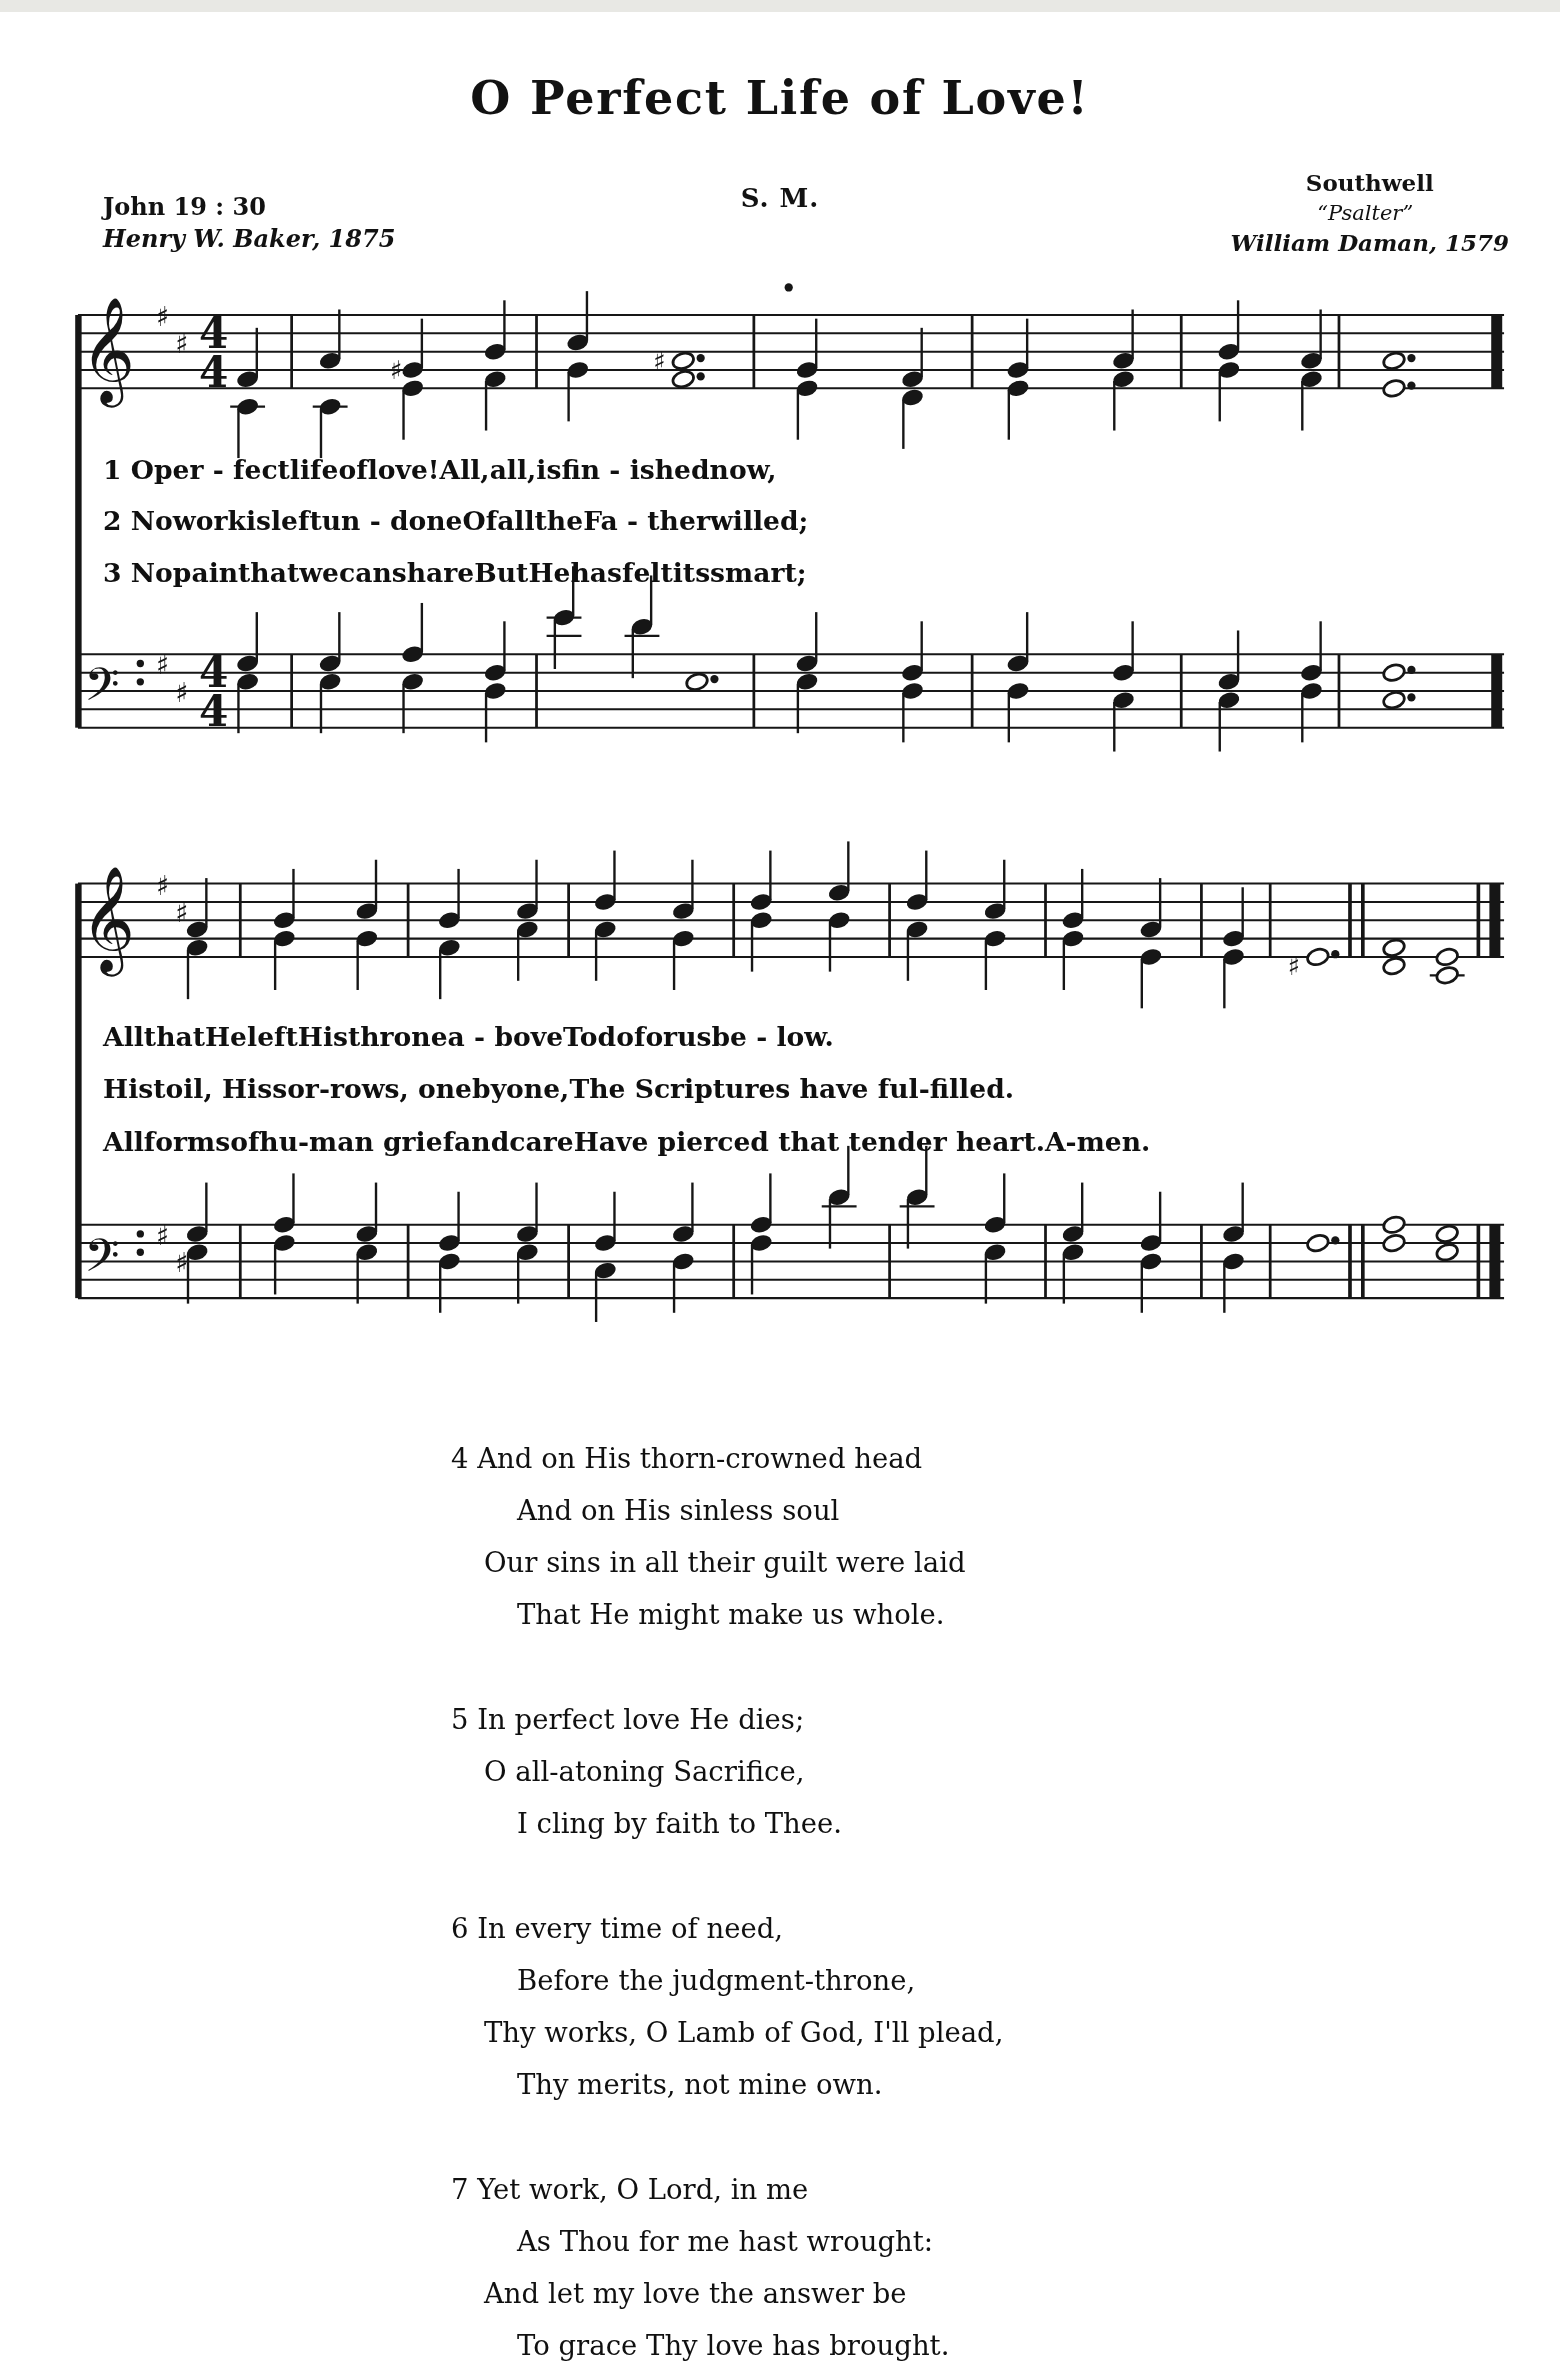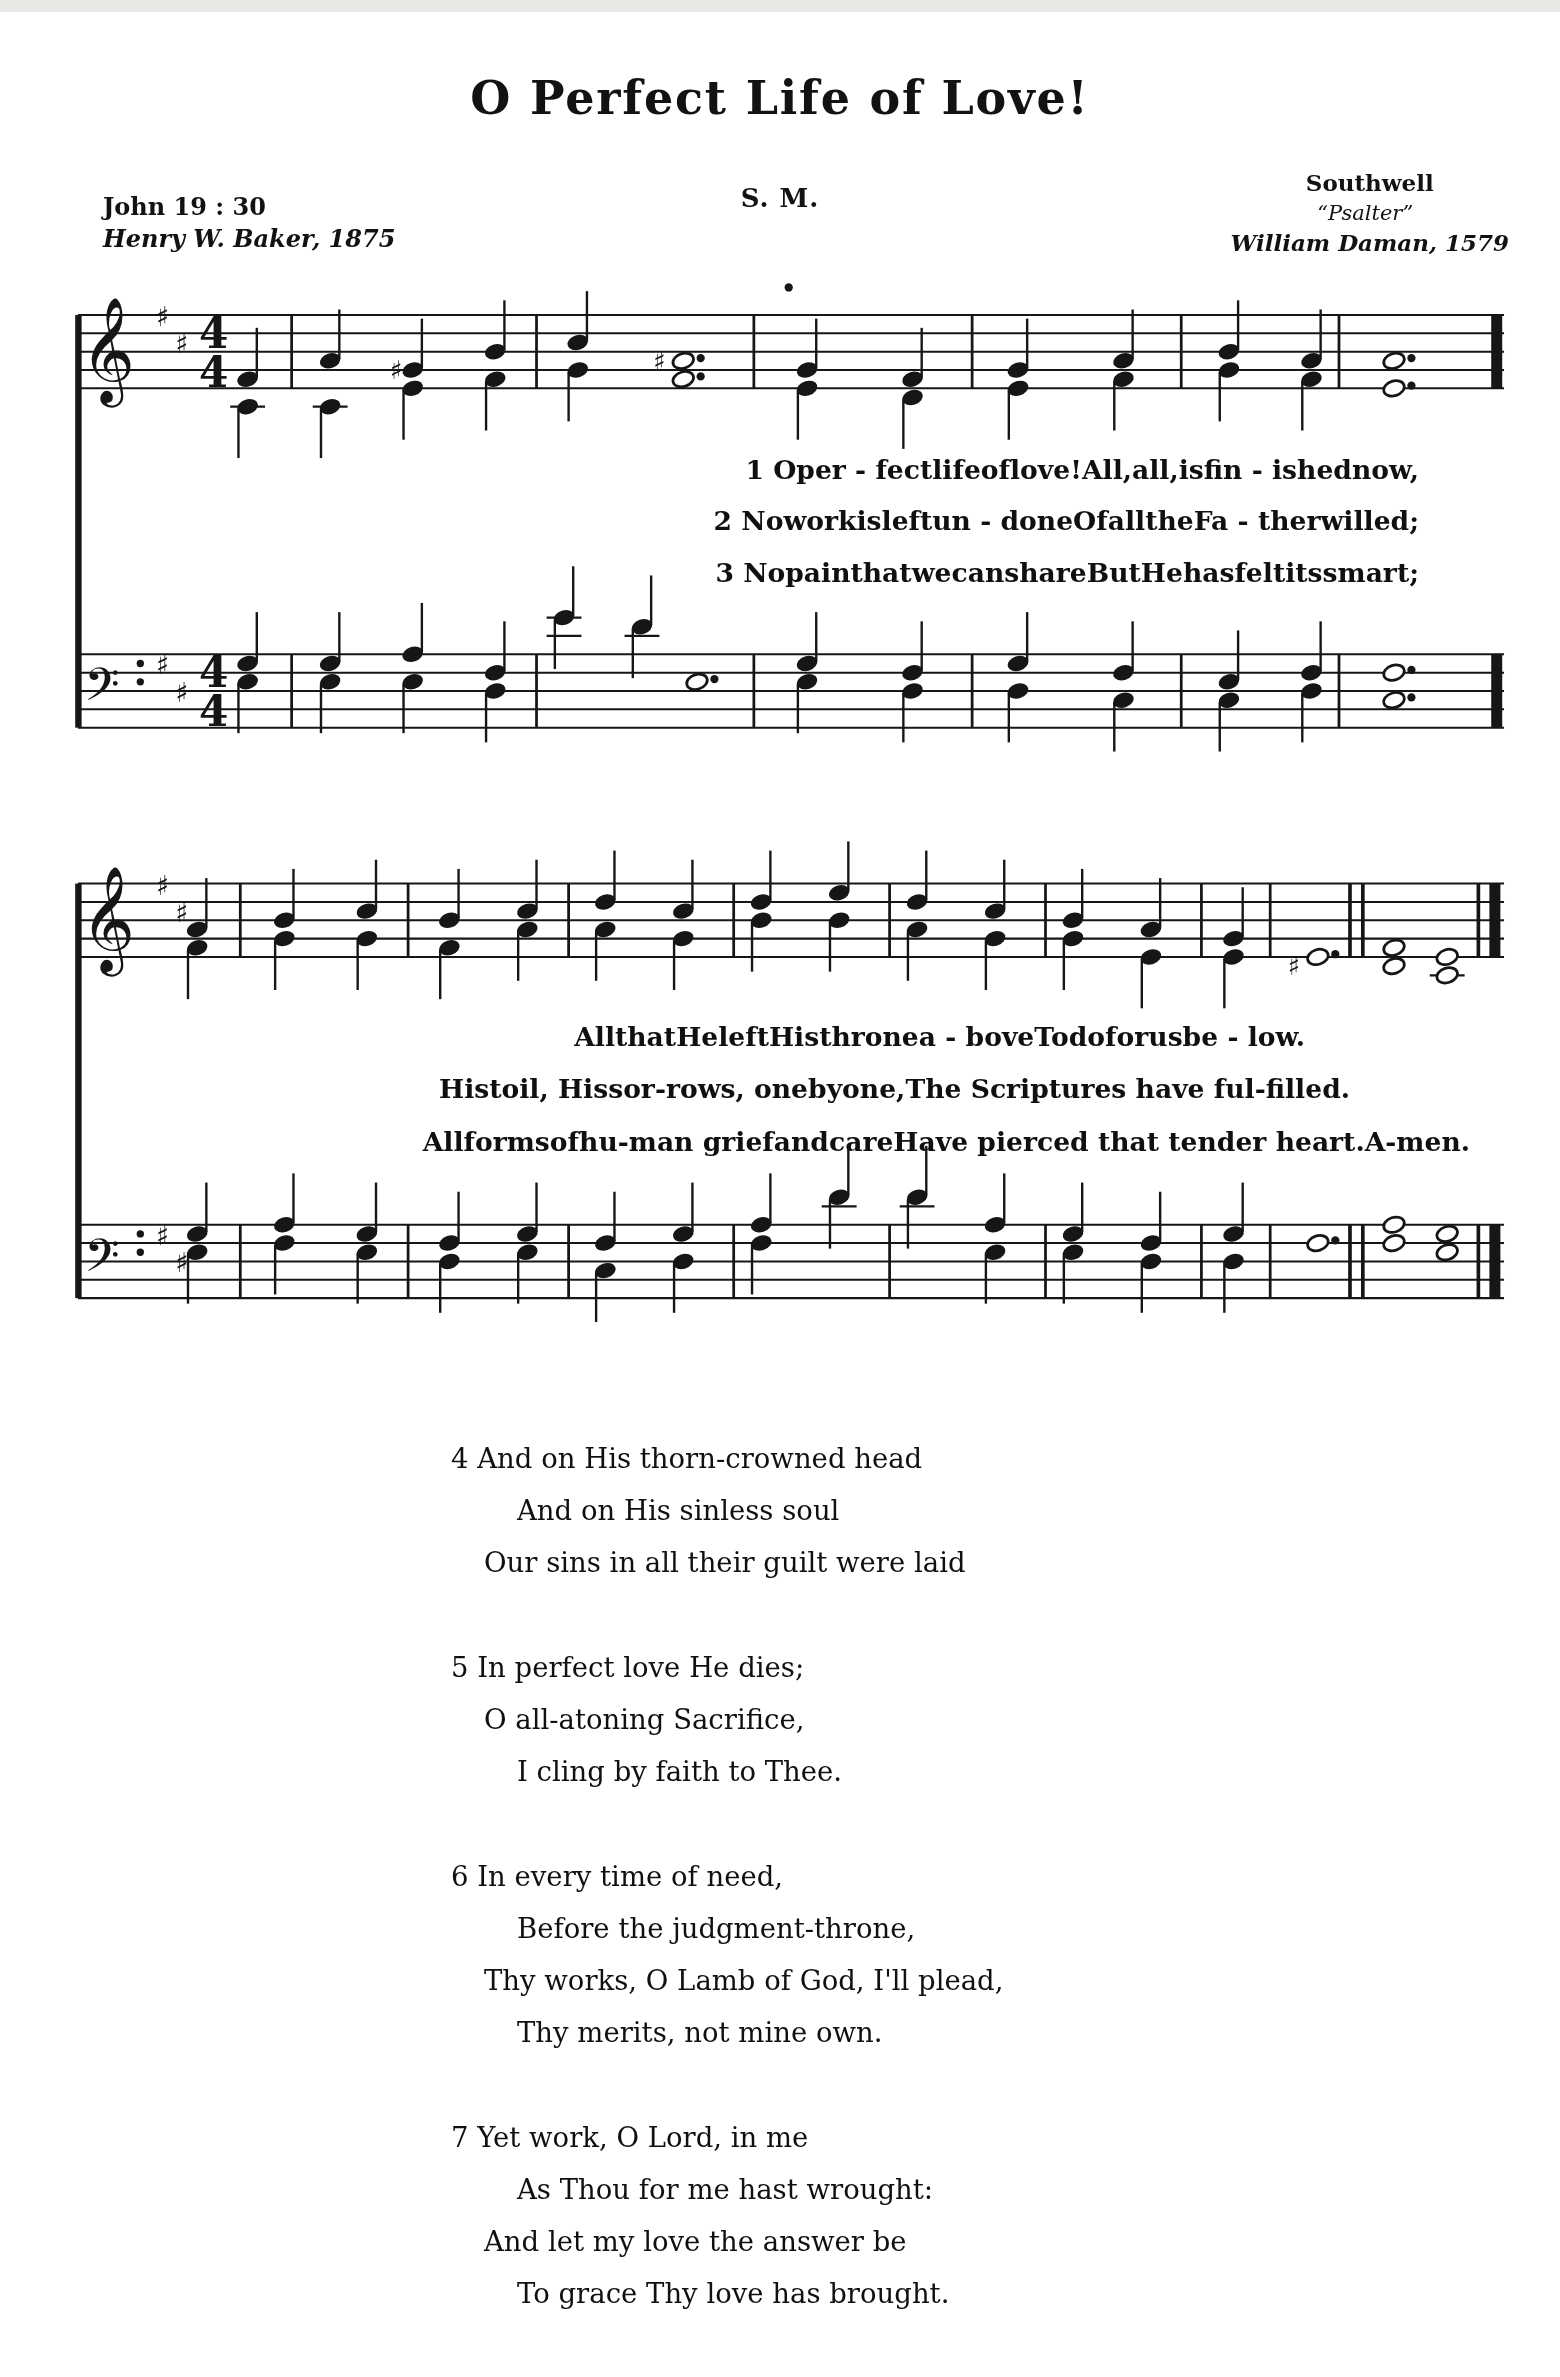--- a/index.html
+++ b/index.html
@@ -18,21 +18,21 @@
     font-size:26px;font-weight:bold;letter-spacing:0.9px;
   }
   .scripture{position:absolute;top:180px;left:103px;font-size:24px;font-weight:bold;}
   .author{position:absolute;top:212px;left:103px;font-size:24px;font-weight:bold;font-style:italic;}
   .tune-block{position:absolute;top:156px;right:51px;text-align:center;line-height:30px;}
   .tune-name{font-size:23px;font-weight:bold;}
   .tune-source{font-size:21px;font-style:italic;padding-right:9.2px;}
   .composer{font-size:23px;font-weight:bold;font-style:italic;}
   .score{position:absolute;left:0;top:0;width:1560px;height:1358px;}
   .lyric-line{
-    position:absolute;display:flex;justify-content:flex-end;
+    position:absolute;display:flex;justify-content:flex-start;
     font-size:26.6px;font-weight:bold;white-space:nowrap;color:#101010;
   }
   .lyric-line span{display:inline-block;}
   .verses{position:absolute;top:1420px;left:451px;font-size:27.5px;color:#101010;}
   .verse{margin-bottom:53px;}
   .verse-line{line-height:52px;white-space:nowrap;}
   .verse-line.i1{padding-left:66px;}
   .verse-line.i2{padding-left:33px;}
   .verse-line.i3{padding-left:66px;}
 </style>
@@ -447,20 +447,21 @@
         <span>Have pierced that tender heart.</span>
         <span>A-men.</span>
       </div>
     </div>
 
   <div class="verses" id="verses">
       <div class="verse">
         <div class="verse-line">4 And on His thorn-crowned head</div>
         <div class="verse-line i1">And on His sinless soul</div>
         <div class="verse-line i2">Our sins in all their guilt were laid</div>
+        <div class="verse-line i3">That He might make us whole.</div>
       </div>
       <div class="verse">
         <div class="verse-line">5 In perfect love He dies;</div>
         <div class="verse-line i2">O all-atoning Sacrifice,</div>
         <div class="verse-line i3">I cling by faith to Thee.</div>
       </div>
       <div class="verse">
         <div class="verse-line">6 In every time of need,</div>
         <div class="verse-line i1">Before the judgment-throne,</div>
         <div class="verse-line i2">Thy works, O Lamb of God, I'll plead,</div>

